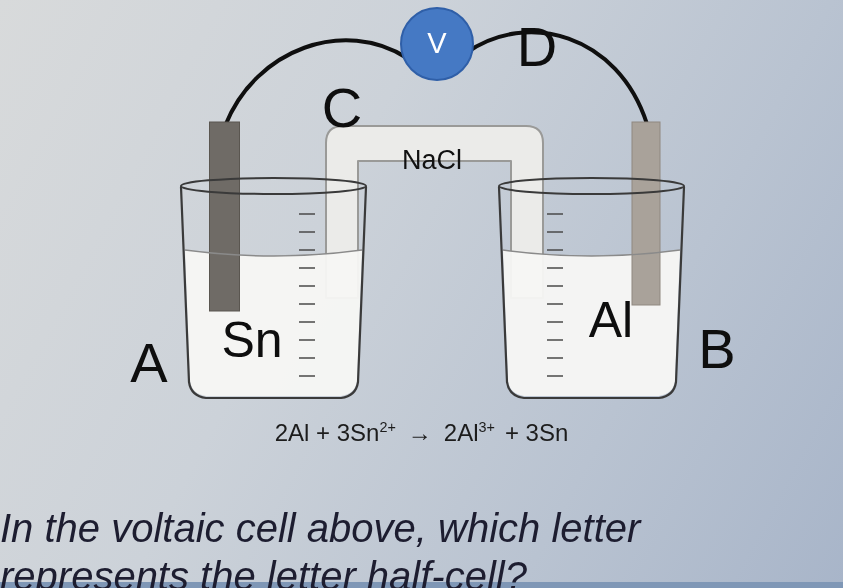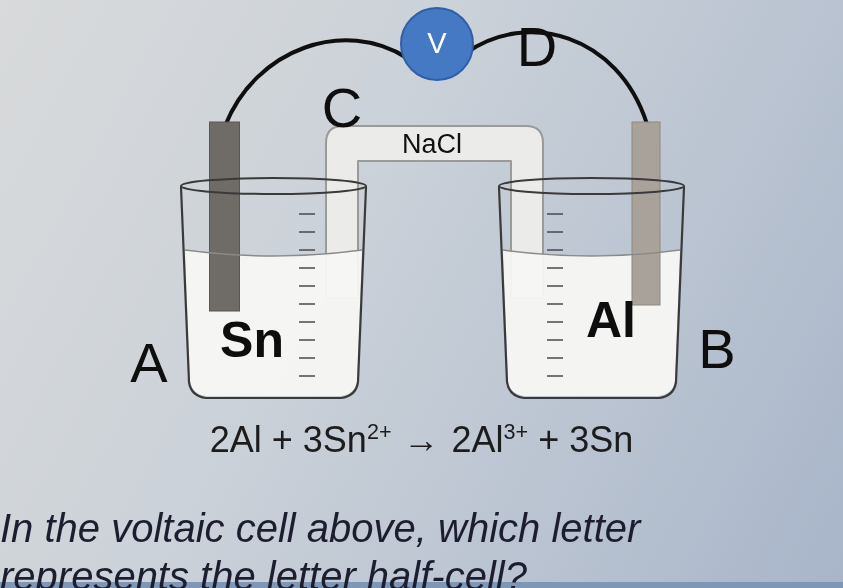--- a/index.html
+++ b/index.html
@@ -16,38 +16,38 @@
   svg.diagram { position: absolute; left: 0; top: 0; }
 
   .lbl {
     position: absolute;
     transform: translate(-50%, -50%);
     color: #0e0e0e;
     white-space: nowrap;
     user-select: none;
   }
   .letter   { font-size: 56px; }
-  .elec-lbl { font-size: 50px; font-weight: bold; }
+  .elec-lbl { font-size: 50px; }
   .nacl     { font-size: 27px; color: #111; }
   .vlabel   { font-size: 29px; color: #ffffff; }
 
   .lbl-c  { left: 342px; top: 107px; }
   .lbl-d  { left: 537px; top: 46px;  }
   .lbl-a  { left: 149px; top: 362px; }
   .lbl-b  { left: 717px; top: 348px; }
   .lbl-sn { left: 252px; top: 340px; }
   .lbl-al { left: 611px; top: 320px; }
-  .lbl-nacl { left: 432px; top: 144px; text-align: right; }
+  .lbl-nacl { left: 432px; top: 160px; text-align: right; }
   .lbl-v  { left: 437px; top: 43px; }
 
   .equation {
     position: absolute;
     top: 419px; left: 0; width: 100%;
     text-align: center;
-    font-size: 36px;
+    font-size: 24px;
     color: #1c1c1c;
   }
   .equation .arrow { display: inline-block; margin: 0 12px; }
   .equation sup { font-size: 60%; }
   .equation .gap-left { margin-left: 10px; }
 
   .question {
     position: absolute;
     top: 504px; left: 0; width: 100%;
     text-align: left;

